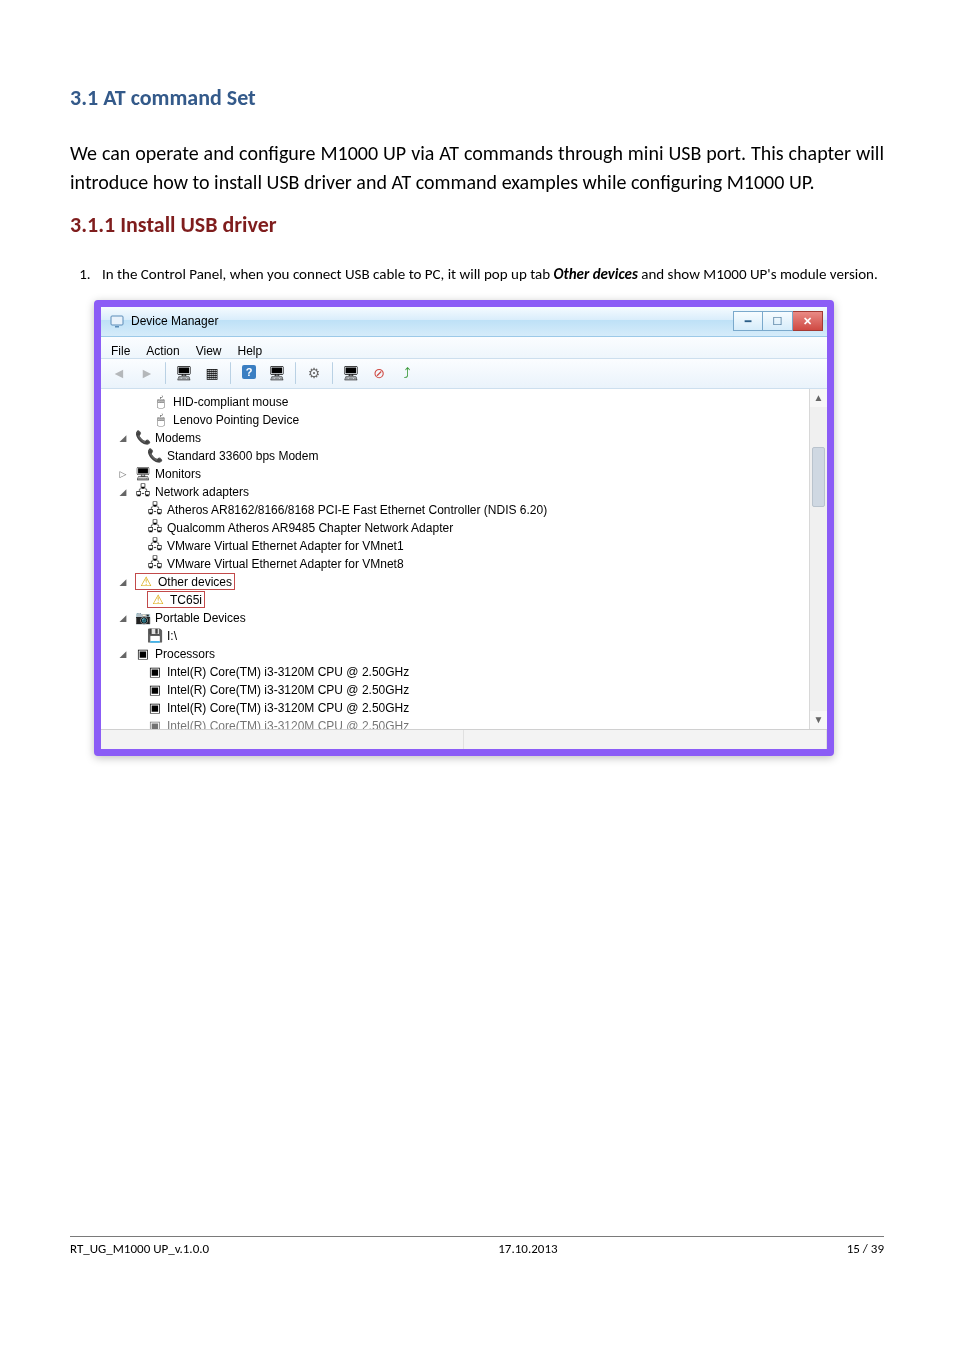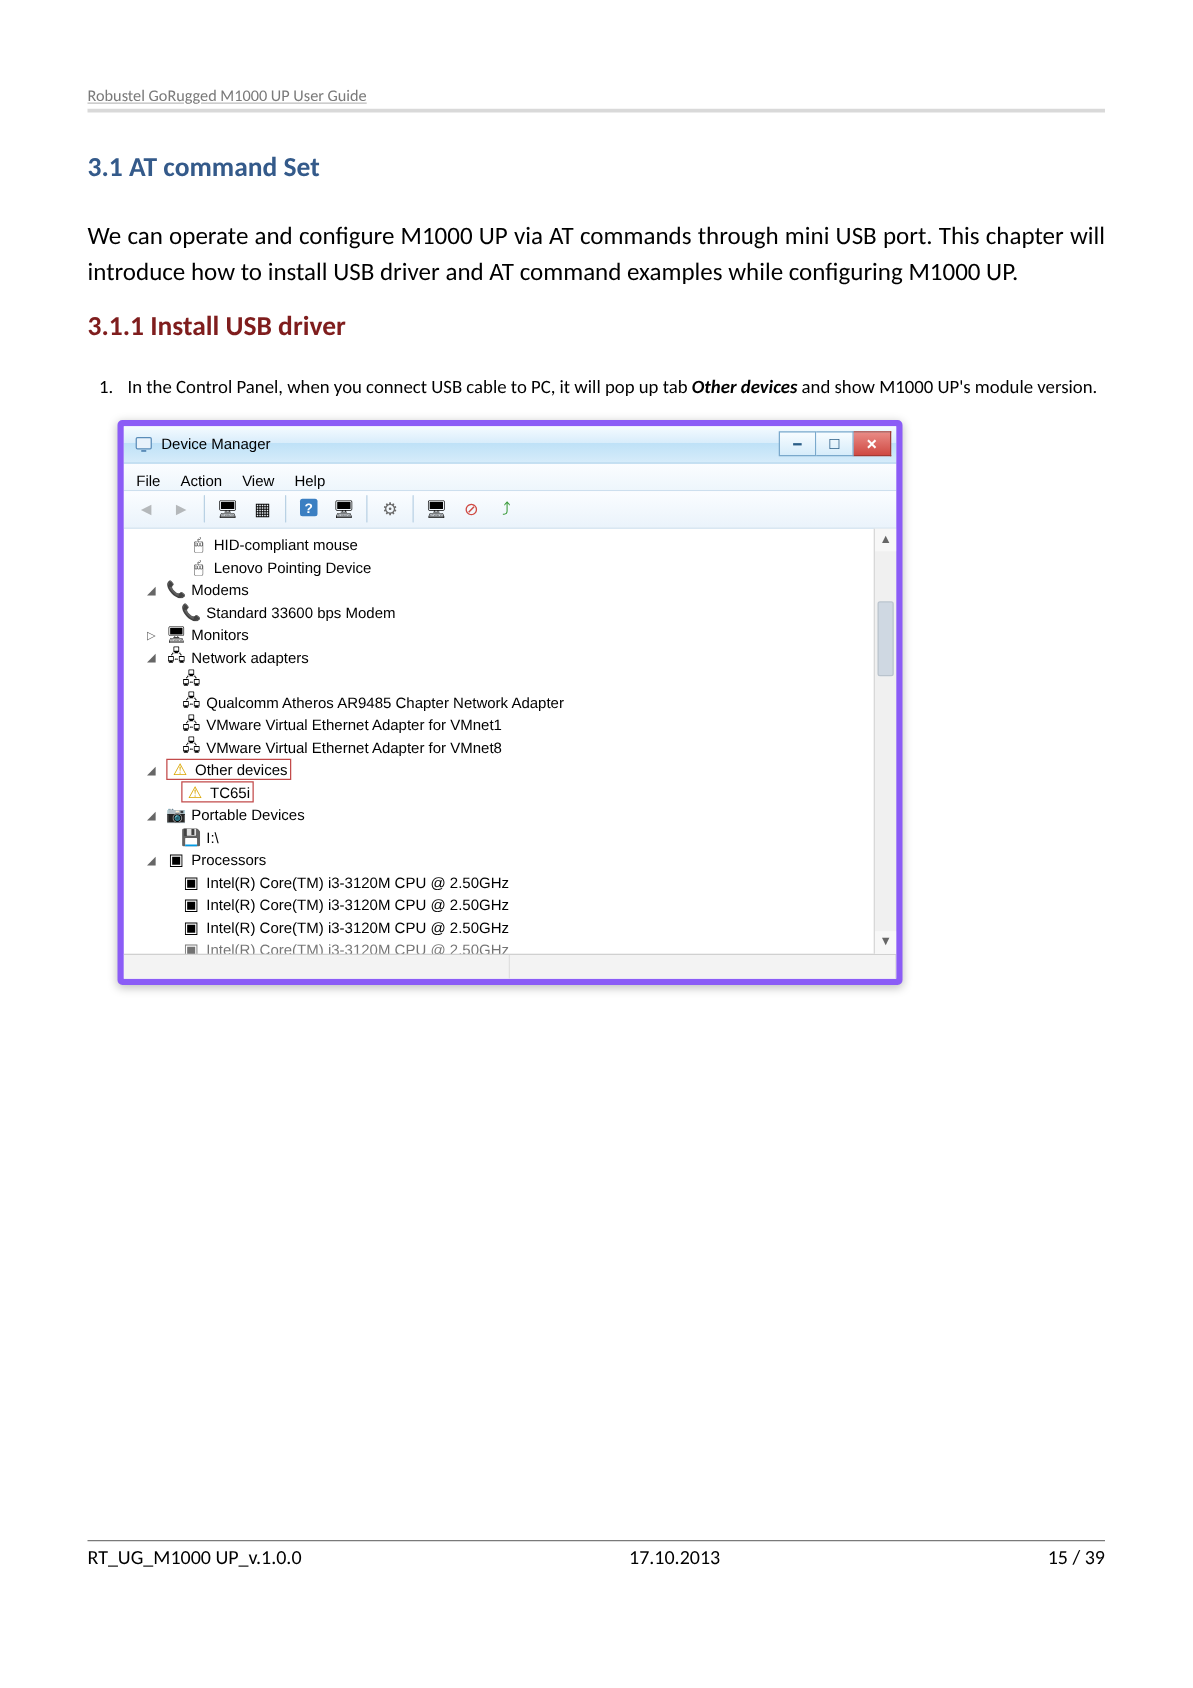--- a/index.html
+++ b/index.html
@@ -53,22 +53,22 @@
     padding-left: 24px;
     font-size: 15px;
     line-height: 1.45;
     margin-bottom: 14px;
   }
   ol.numlist li { padding-left: 8px; }
   em.bi { font-style: italic; font-weight: 700; }
 
   
   .win {
-    width: 628px;
-    border: 5px solid #8b5cf6;
+    width: 740px;
+    border: 7px solid #8b5cf6;
     border-radius: 4px;
     box-shadow: 0 2px 8px rgba(0,0,0,0.25);
     background: #fff;
     font-family: "Segoe UI", Tahoma, sans-serif;
     font-size: 12px;
     color: #000;
     margin-left: 24px;
     overflow: hidden;
   }
   .titlebar {
@@ -171,40 +171,37 @@
     display: flex;
   }
   .statusbar .cell { flex:1; border-right: 1px solid #e0e0e0; }
 
   .footer {
     position: absolute;
     bottom: 34px; left: 70px; right: 70px;
     border-top: 1px solid #7a7a7a;
     display: flex;
     justify-content: space-between;
-    font-size: 16px;
+    font-size: 13px;
     color: #000;
     padding-top: 4px;
   }
 
   
   .c-blue { color:#2f6fb0; }
   .c-grn { color:#3a9a3a; }
   .c-ylw { color:#d9a500; }
   .c-gry { color:#6b6b6b; }
   .c-red { color:#cf4a43; }
 </style>
 </head>
 <body>
 
 <div class="page">
 
-  <div class="header-line">
-    <span>Robustel GoRugged M1000 UP User Guide</span>
-  </div>
 
 
   <h2 class="section">3.1    AT command Set</h2>
 
   <p class="body">We can operate and configure M1000 UP via AT commands through mini USB port. This chapter will introduce how to install USB driver and AT command examples while configuring M1000 UP.</p>
 
   <h2 class="subsection">3.1.1  Install USB driver</h2>
 
   <ol class="numlist">
     <li>
@@ -325,20 +322,21 @@
           <li class="node">
             <div class="row">
                 <span class="exp">◢</span>
                 <span class="ico">🖧</span>
                 <span>Network adapters</span>
               </div>
             <ul>
               <li class="node">
                   <div class="row">
                     <span class="ico">🖧</span>
+                    <span>Atheros AR8162/8166/8168 PCI-E Fast Ethernet Controller (NDIS 6.20)</span>
                   </div>
                 </li>
               <li class="node">
                   <div class="row">
                     <span class="ico">🖧</span>
                     <span>Qualcomm Atheros AR9485 Chapter Network Adapter</span>
                   </div>
                 </li>
               <li class="node">
                   <div class="row">

